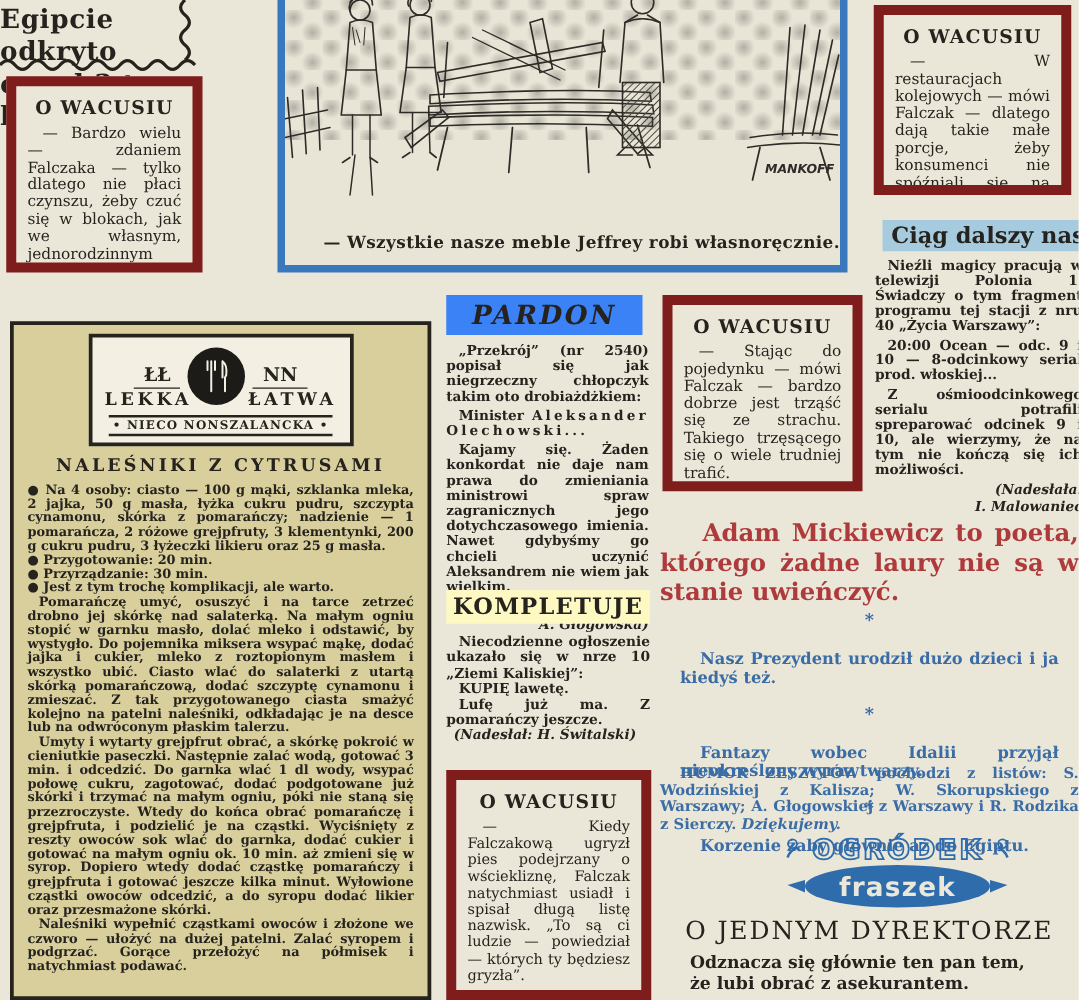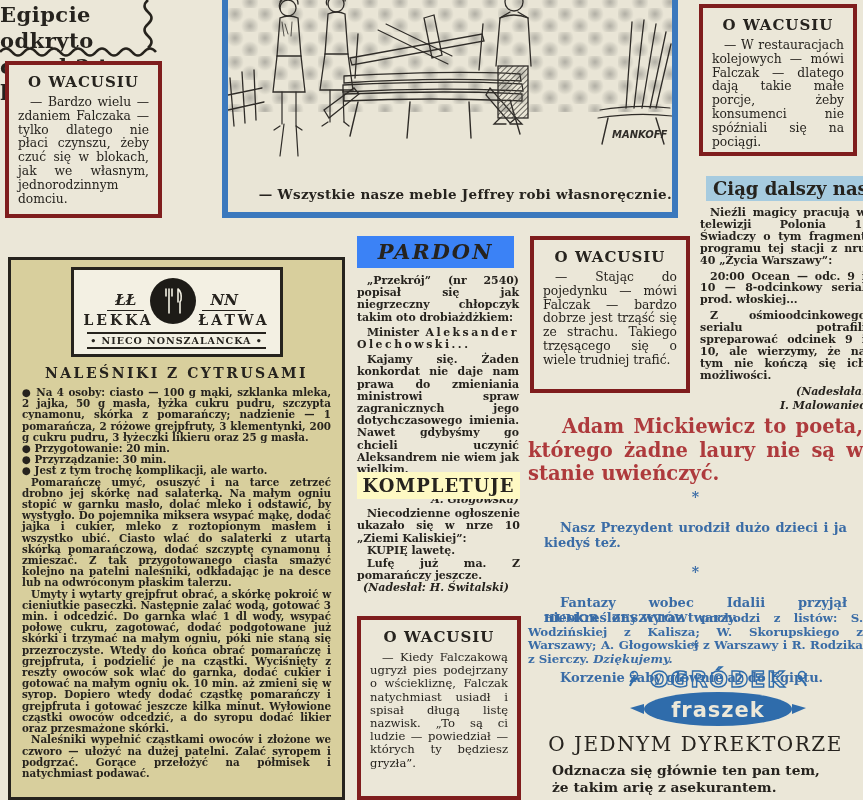--- a/index.html
+++ b/index.html
@@ -5,21 +5,21 @@
   html,body{margin:0;padding:0;}
   .page{position:relative;width:863px;height:800px;overflow:hidden;
         background:#ebe7d8;color:#26231e;
         font-family:"DejaVu Serif", serif;}
   .abs{position:absolute;}
 
   
   .egypt{left:0;top:2px;width:150px;font-size:21px;line-height:26px;font-weight:700;letter-spacing:.5px;}
 
   
-  .wacus{border:4px solid #7f1d1d;padding:6px 9px 4px;background:#ebe7d8;box-sizing:border-box;overflow:hidden;}
+  .wacus{border:8px solid #7f1d1d;padding:6px 9px 4px;background:#ebe7d8;box-sizing:border-box;overflow:hidden;}
   .wacus-title{text-align:center;font-weight:700;font-size:15px;letter-spacing:1px;margin:2px 0 5px;}
   .wacus-text{font-size:12.3px;line-height:13.8px;text-align:justify;font-weight:400;text-indent:12px;}
   .w1{left:5px;top:61px;width:157px;height:157px;}
   .w2{left:699px;top:4px;width:158px;height:152px;}
   .w3{left:530px;top:236px;width:160px;height:157px;}
   .w4{left:357px;top:616px;width:164px;height:184px;}
   .w4 .wacus-text{font-size:11.6px;line-height:13.2px;}
 
   
   .cartoon{left:222px;top:-46px;width:456px;height:264px;border:6px solid #3a78bd;
@@ -37,21 +37,21 @@
   .b{font-weight:700;}
   .credit{font-style:italic;text-align:right;margin:2px 0 0;font-weight:600;font-size:11px;line-height:12.5px;}
 
   
   .kuchnia{left:8px;top:257px;width:337px;height:543px;border:3px solid #26231d;
            background:#d8cf9d;box-sizing:border-box;padding:5px 11px 0;overflow:hidden;}
   .logo-box{width:212px;margin:2px auto 6px;background:#f3f0e3;border:3px solid #26231d;
             padding:6px 6px 5px;text-align:center;box-sizing:border-box;}
   .logo-title{font-weight:700;font-size:16px;letter-spacing:7px;margin-left:7px;}
   .logo-mid{display:flex;align-items:center;justify-content:center;gap:6px;margin-top:2px;}
-  .script{font-style:italic;font-size:15px;font-weight:700;border-bottom:1.5px solid #26231d;padding:0 8px 1px;}
+  .script{font-size:15px;font-weight:700;border-bottom:1.5px solid #26231d;padding:0 8px 1px;}
   .logo-circle{width:46px;height:46px;border-radius:50%;background:#1d1b17;
                display:flex;align-items:center;justify-content:center;flex:none;}
   .logo-row2{display:flex;justify-content:space-between;padding:0 4px;margin-top:-12px;}
   .logo-word{font-weight:700;font-size:14px;letter-spacing:3px;}
   .logo-sub{display:inline-block;font-weight:700;font-size:9.5px;letter-spacing:1px;
             border-top:2px solid #26231d;border-bottom:2px solid #26231d;padding:1px 3px;margin-top:4px;}
   .recipe-head{text-align:center;font-weight:700;font-size:14px;letter-spacing:2.5px;margin:8px 0 6px;}
   .recipe{font-size:10.3px;line-height:11.2px;text-align:justify;font-weight:600;}
   .recipe p{margin:0;}
   .recipe .bullet{font-weight:700;}
@@ -263,17 +263,17 @@
     <circle cx="194" cy="9" r="3.5" fill="none" stroke="#2f6cab" stroke-width="1.5"></circle>
     <text x="110" y="21" text-anchor="middle" font-size="22" font-weight="bold" font-family="DejaVu Sans, sans-serif" letter-spacing="2" fill="none" stroke="#2f6cab" stroke-width="1.4">OGRÓDEK</text>
     <ellipse cx="110" cy="43" rx="74" ry="17" fill="#2f6cab"></ellipse>
     <path d="M36,38 l-14,4 l14,6 M184,38 l14,4 l-14,6" fill="#2f6cab"></path>
     <text x="110" y="51" text-anchor="middle" font-size="21" font-weight="bold" font-family="DejaVu Sans, sans-serif" letter-spacing="1" fill="#ece8d9">fraszek</text>
   </svg>
 
   <div class="abs dyrektor">
     <p class="dyr-title">O JEDNYM DYREKTORZE</p>
     <p class="dyr-line">Odznacza się głównie ten pan tem,</p>
-    <p class="dyr-line">że takim arię z asekurantem.</p>
+    <p class="dyr-line">że lubi obrać z asekurantem.</p>
     <div class="dyr-author">(Józef Prutkowski)</div>
   </div>
 
 </div>
 
 </body></html>

